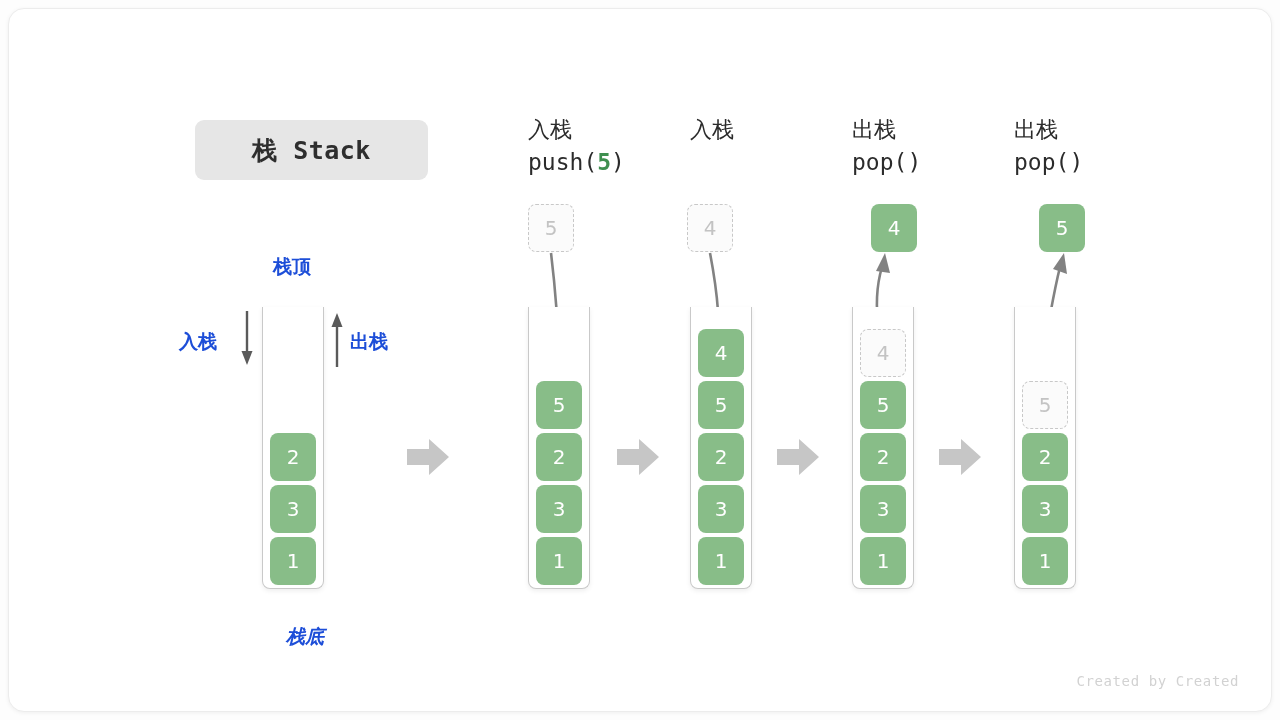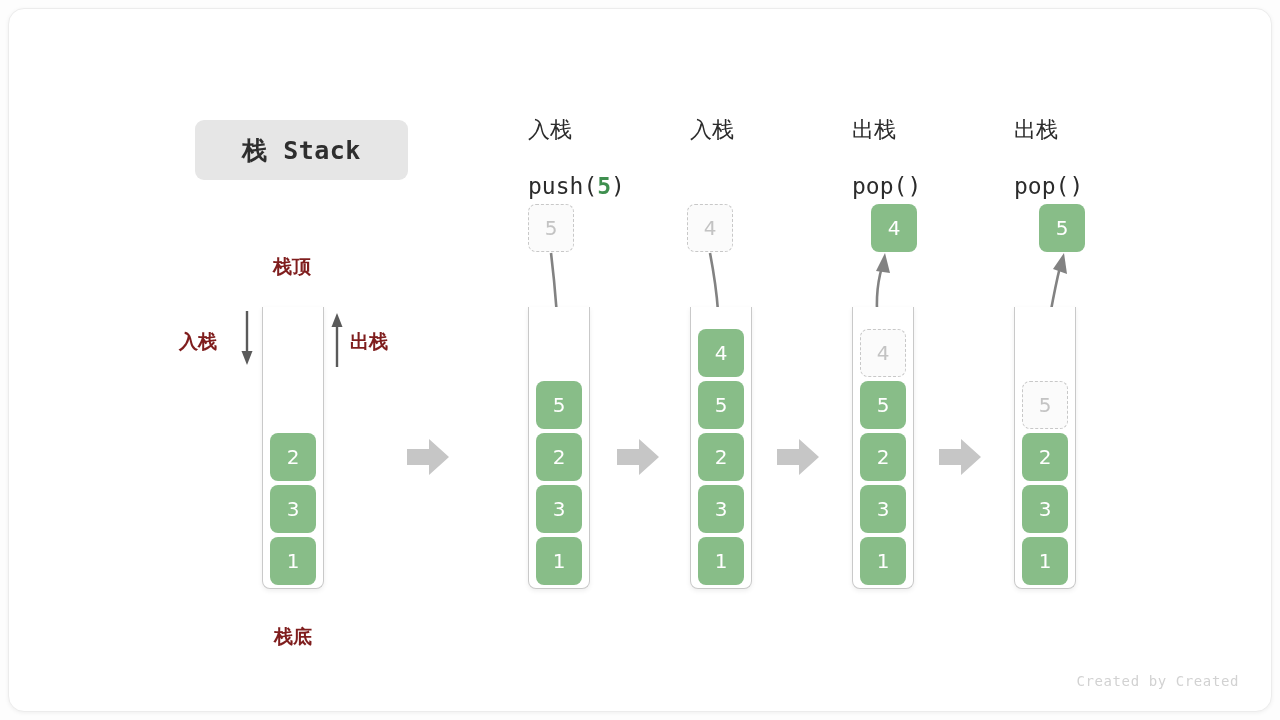--- a/index.html
+++ b/index.html
@@ -17,47 +17,47 @@
     border-radius: 16px;
     border: 1px solid #ececec;
     box-shadow: 0 1px 4px rgba(0,0,0,0.06);
     overflow: hidden;
   }
   .abs { position: absolute; }
 
   
   #title-chip {
     left: 186px; top: 111px;
-    width: 213px; height: 60px;
+    width: 233px; height: 60px;
     background: #e6e6e6;
     border-radius: 9px;
     display: flex; align-items: center; justify-content: center;
     font-family: "DejaVu Sans Mono", "Liberation Mono", monospace;
     font-size: 25px; font-weight: 700; color: #2e2e2e;
     letter-spacing: 0.5px;
   }
 
   
   .cjk-label {
     font-family: "DejaVu Sans", "Liberation Sans", sans-serif;
-    font-weight: 700; font-size: 19px; color: #7f1d1d;
+    font-weight: 700; font-size: 19px; color: #1d4ed8;
     white-space: nowrap;
   }
   .col-head {
     width: 150px;
     text-align: left;
     white-space: nowrap;
   }
   .col-head .cn {
     font-family: "DejaVu Sans", sans-serif;
     font-size: 22px; color: #2b2b2b; line-height: 30px;
   }
   .col-head .code {
     font-family: "DejaVu Sans Mono", "Liberation Mono", monospace;
-    font-size: 23px; color: #2b2b2b; line-height: 34px; margin-top: 24px;
+    font-size: 23px; color: #2b2b2b; line-height: 34px;
   }
   .col-head .code .num { color: #3f8f4f; font-weight: 700; }
 
   
   .stack-body {
     border: 1.4px solid #c9c9c9;
     border-top: none;
     border-radius: 0 0 8px 8px;
     background: #ffffff;
     box-shadow: 0 2px 5px rgba(0,0,0,0.07);
@@ -112,21 +112,21 @@
   <svg class="abs" style="left:320px; top:300px;" width="20" height="60">
     <line x1="8" y1="58" x2="8" y2="16" stroke="#5a5a5a" stroke-width="2.4"></line>
     <polygon points="8,4 2.5,18 13.5,18" fill="#5a5a5a"></polygon>
   </svg>
 
   <div class="abs stack-body" style="left:253px; top:298px; width:62px; height:282px;"></div>
   <div class="abs cell solid" style="left:261px; top:424px;">2</div>
   <div class="abs cell solid" style="left:261px; top:476px;">3</div>
   <div class="abs cell solid" style="left:261px; top:528px;">1</div>
 
-  <div class="abs cjk-label" style="left:253px; top:615px; width:62px; text-align:center;">栈底</div>
+  <div class="abs cjk-label" style="left:253px; top:615px; width:62px; text-align:right;font-style:italic;">栈底</div>
 
   <svg class="abs" style="left:398px; top:430px;" width="44" height="36">
     <polygon points="0,10 22,10 22,0 42,18 22,36 22,26 0,26" fill="#c6c6c6"></polygon>
   </svg>
 
   <div class="abs col-head" style="left:519px; top:106px;">
     <div class="cn">入栈</div>
     <div class="code"><span>push(</span><span class="num">5</span><span>)</span></div>
   </div>
 

